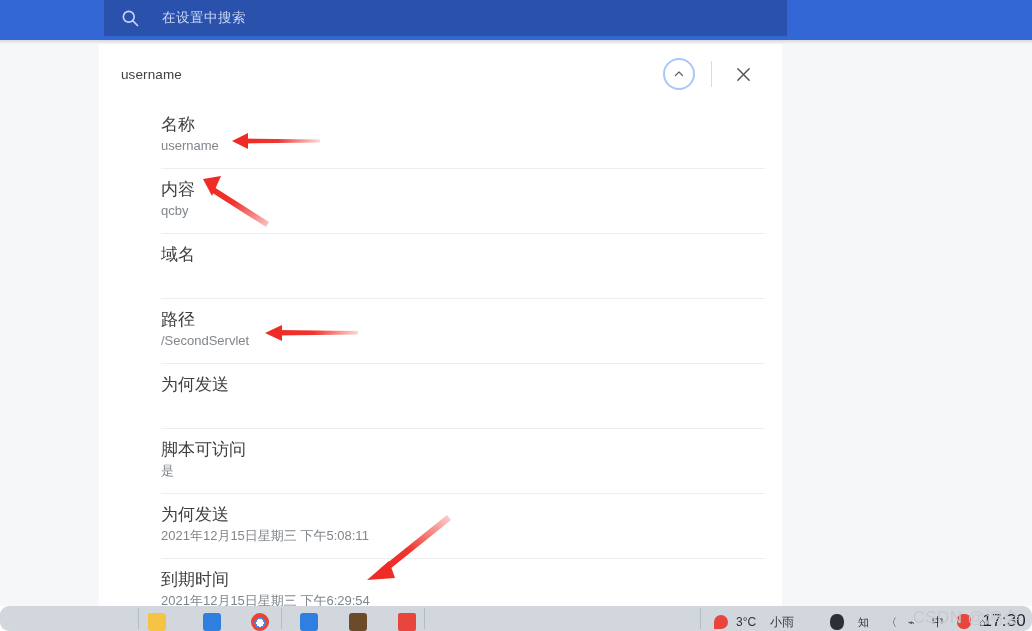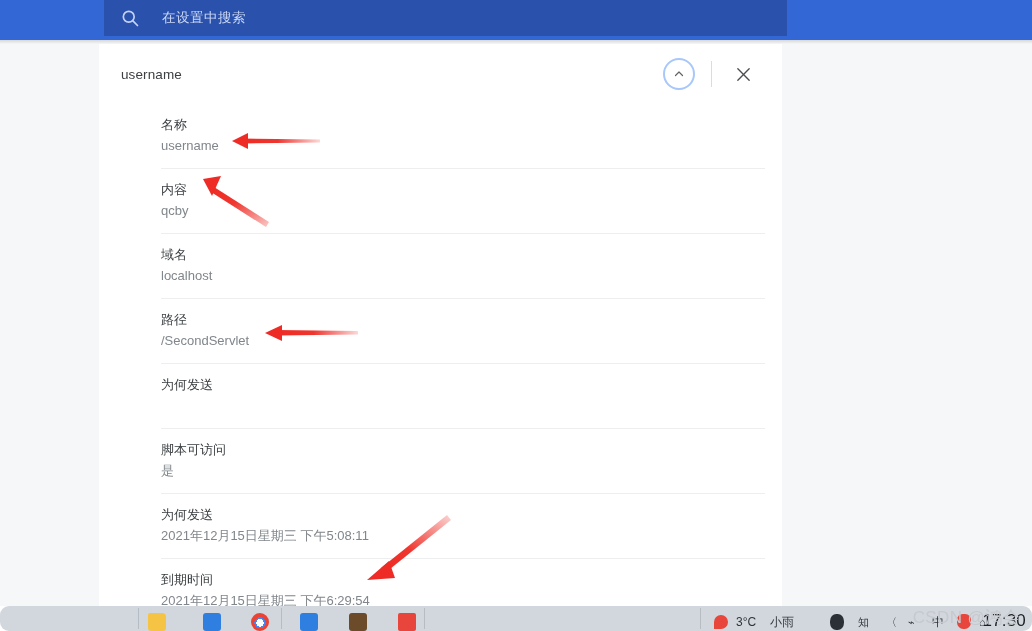--- a/index.html
+++ b/index.html
@@ -144,21 +144,21 @@
     content: "";
     position: absolute;
     left: 0;
     bottom: 0;
     width: 604px;
     height: 1px;
     background: #eceef0;
   }
   .field-row.last::after { display: none; }
   .field-label {
-    font-size: 13px;
+    font-size: 17px;
     color: #3c4043;
     line-height: 19px;
     white-space: nowrap;
   }
   .field-value {
     font-size: 13px;
     color: #80868b;
     line-height: 20px;
     margin-top: 2px;
     white-space: nowrap;
@@ -276,21 +276,20 @@
     <div class="field-row">
       <div class="field-label">名称</div>
       <div class="field-value">username</div>
     </div>
     <div class="field-row">
       <div class="field-label">内容</div>
       <div class="field-value">qcby</div>
     </div>
     <div class="field-row">
       <div class="field-label">域名</div>
-      <div class="field-value">localhost</div>
     </div>
     <div class="field-row">
       <div class="field-label">路径</div>
       <div class="field-value">/SecondServlet</div>
     </div>
     <div class="field-row">
       <div class="field-label">为何发送</div>
     </div>
     <div class="field-row">
       <div class="field-label">脚本可访问</div>

